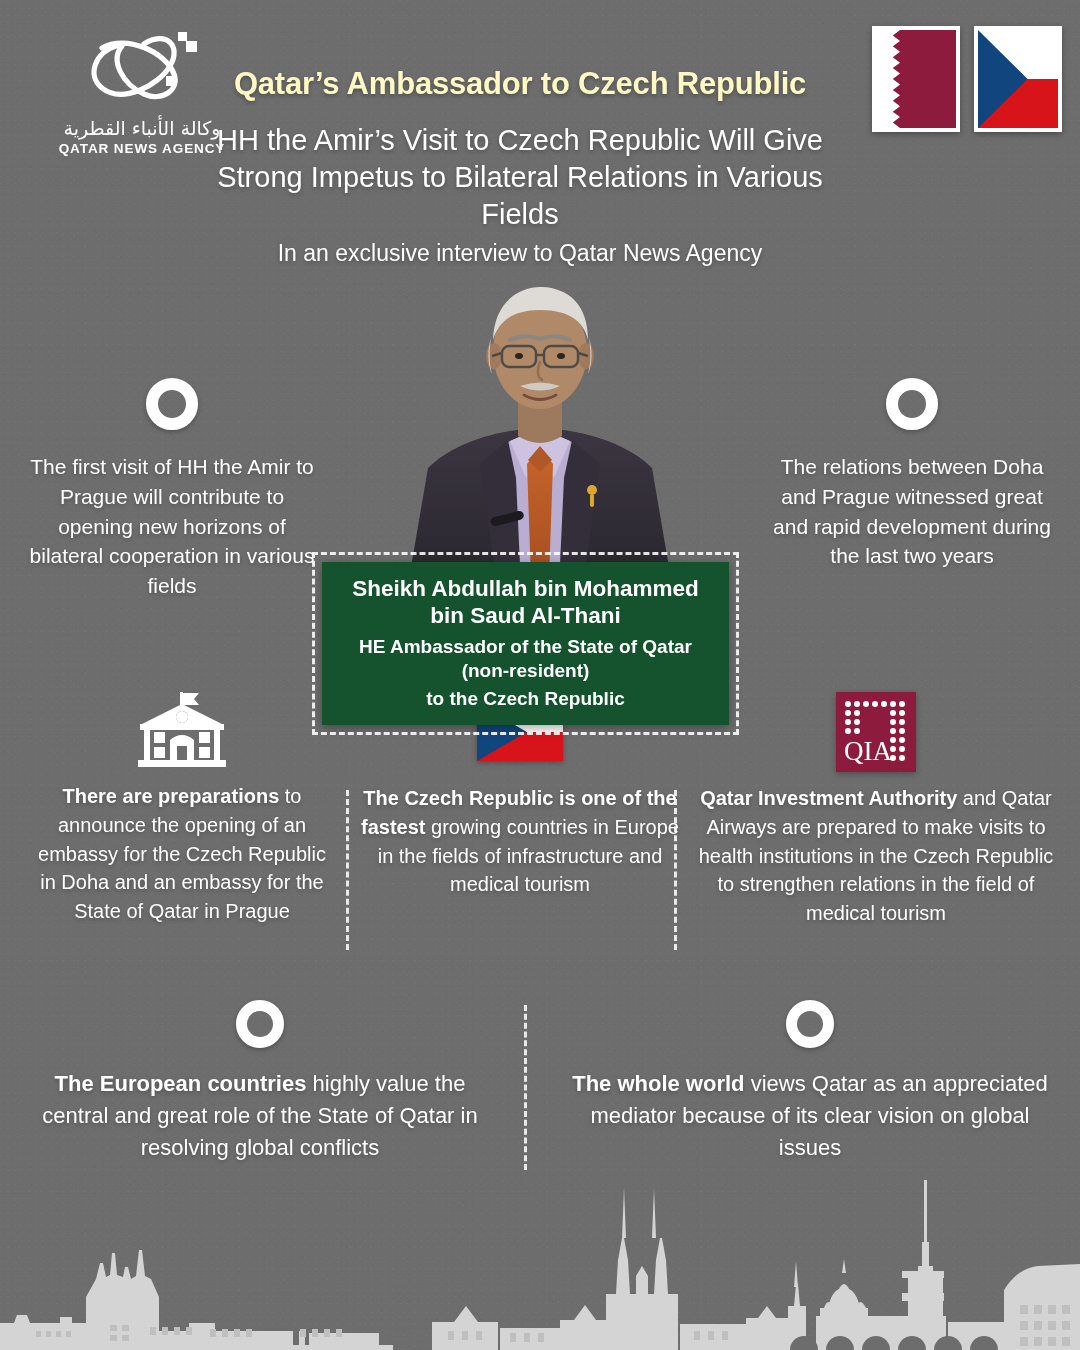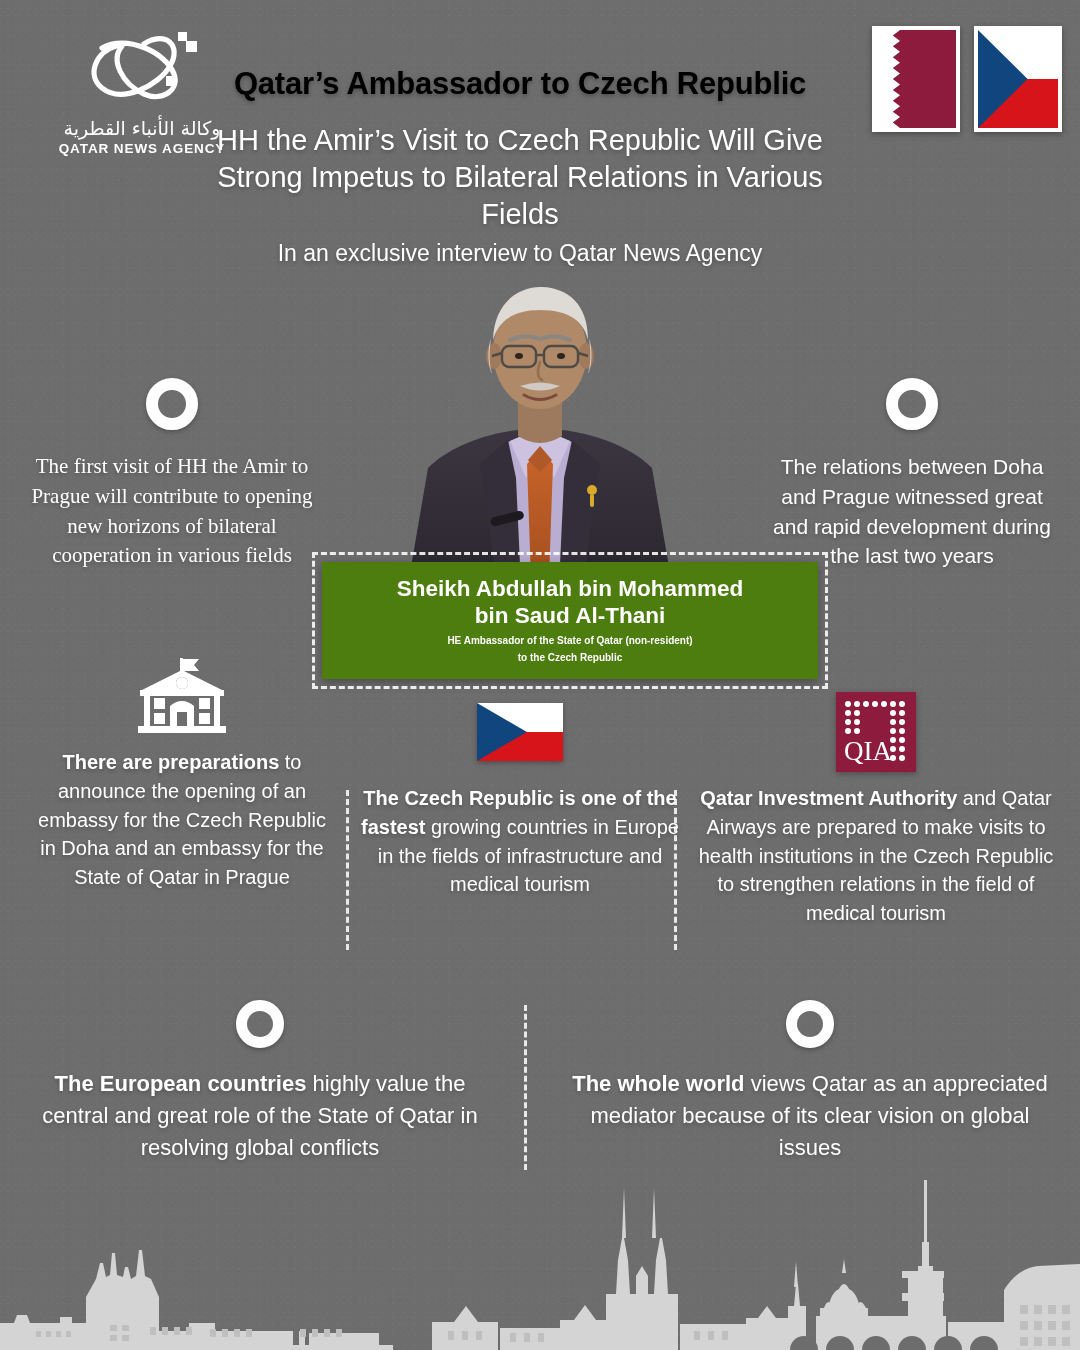--- a/index.html
+++ b/index.html
@@ -35,21 +35,21 @@
     color:#fff; font-size:19px; direction:rtl;
     letter-spacing:.5px; line-height:1.1; margin-bottom:2px;
     font-family:"DejaVu Sans", sans-serif;
   }
   #logo .en {
     color:#ffffff; font-size:13.5px; font-weight:bold; letter-spacing:.9px;
   }
 
   #headline {
     left:185px; top:66px; width:670px; text-align:center;
-    color:#000000; font-size:31px; font-weight:bold; letter-spacing:-.2px;
+    color:#fef9c3; font-size:31px; font-weight:bold; letter-spacing:-.2px;
     text-shadow:0 2px 4px rgba(0,0,0,.30);
   }
   #subhead {
     left:185px; top:122px; width:670px; text-align:center;
     color:#ffffff; font-size:29px; line-height:1.28; font-weight:500;
     text-shadow:0 2px 4px rgba(0,0,0,.28);
   }
   #kicker {
     left:150px; top:240px; width:740px; text-align:center;
     color:#fff; font-size:23px; font-weight:500;
@@ -77,60 +77,60 @@
     position:absolute; left:0; top:0; bottom:0; width:62%;
     background:#11457e; clip-path:polygon(0 0, 100% 50%, 0 100%);
   }
 
   
   #portrait { left:340px; top:278px; width:400px; height:330px; z-index:2; }
   #portrait svg { display:block; width:100%; height:100%; }
 
   
   #nameplate {
-    left:322px; top:562px; width:496px; z-index:5;
-    background:#4d7c0f; padding:13px 14px 14px; text-align:center;
+    left:322px; top:562px; width:407px; z-index:5;
+    background:#14532d; padding:13px 14px 14px; text-align:center;
     box-shadow:0 3px 10px rgba(0,0,0,.35);
   }
   #nameplate::before {
     content:""; position:absolute; left:-10px; top:-10px; right:-10px; bottom:-10px;
     border:3px dashed rgba(255,255,255,.88); pointer-events:none;
   }
   #nameplate .nm {
     color:#fff; font-size:22.5px; font-weight:bold; line-height:1.22;
     position:relative; z-index:2;
   }
   #nameplate .ttl {
-    color:#fff; font-size:10px; font-weight:bold; line-height:1.25;
+    color:#fff; font-size:19px; font-weight:bold; line-height:1.25;
     margin-top:5px; position:relative; z-index:2;
   }
 
   
   .ring {
     width:52px; height:52px; border-radius:50%;
     border:12px solid #fff; margin:0 auto;
     box-shadow:0 2px 5px rgba(0,0,0,.28);
   }
   .ring.sm { width:48px; height:48px; border-width:11px; }
 
   
   .block { text-align:center; color:#fff; }
   .block p {
     font-size:21px; line-height:1.42; font-weight:500;
     text-shadow:0 2px 4px rgba(0,0,0,.26);
   }
   .block p b { font-weight:bold; }
 
   #b-left  { left:22px;  top:378px; width:300px; }
-  #b-left  .txt { margin-top:22px;font-family:Liberation Serif, serif; }
+  #b-left  .txt { margin-top:22px; }
   #b-right { left:762px; top:378px; width:300px; }
   #b-right .txt { margin-top:22px; }
 
   
-  #m-embassy { left:32px;  top:654px; width:300px; }
+  #m-embassy { left:32px;  top:688px; width:300px; }
   #m-czech   { left:360px; top:690px; width:320px; }
   #m-qia     { left:690px; top:690px; width:372px; }
   .mid .icon { height:84px; display:flex; align-items:center; justify-content:center; }
   .mid .txt { margin-top:10px; }
   .mid p { font-size:20px; line-height:1.44; }
 
   .cz-small { width:86px; height:58px; position:relative; overflow:hidden;
     box-shadow:0 2px 5px rgba(0,0,0,.3); background:#fff; }
   .cz-small .red { position:absolute; left:0; right:0; bottom:0; height:50%; background:#d7141a; }
   .cz-small .blue { position:absolute; left:0; top:0; bottom:0; width:58%;

